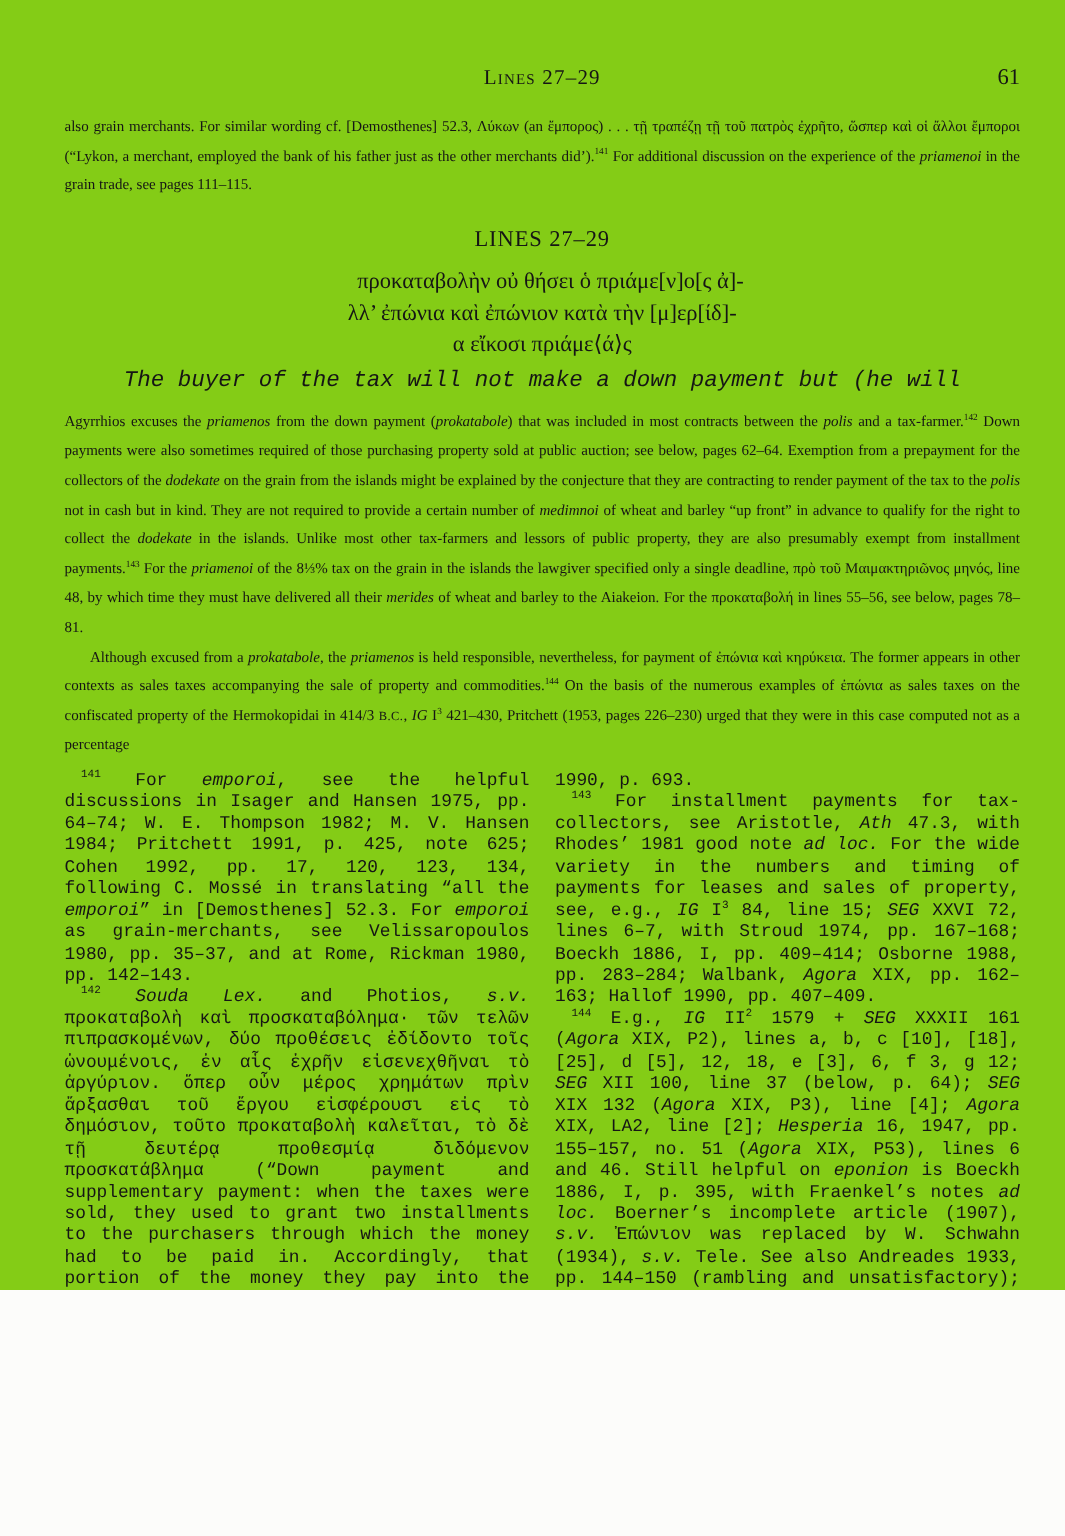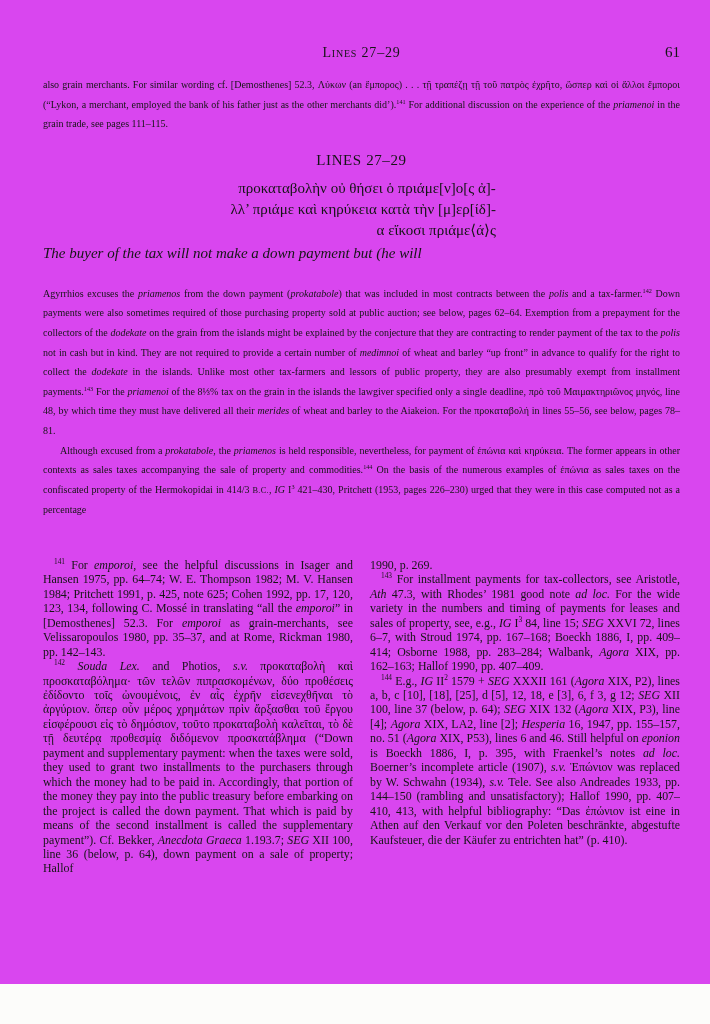--- a/index.html
+++ b/index.html
@@ -5,23 +5,23 @@
   * { box-sizing: border-box; }
   html, body { margin: 0; padding: 0; }
   body {
     background: #fcfcfa;
     font-family: "Liberation Serif", "DejaVu Serif", serif;
     color: #151515;
   }
   .page {
     position: relative;
     width: 710px;
-    height: 984px;
+    height: 860px;
     margin: 0 auto;
-    background: #d946ef;
+    background: #84cc16;
     padding: 44px 30px 0 43px;
     overflow: hidden;
   }
 
   
   .running-head {
     display: grid;
     grid-template-columns: 1fr auto 1fr;
     align-items: baseline;
     margin-bottom: 14px;
@@ -54,44 +54,47 @@
     text-align: center;
     letter-spacing: 0.6px;
     margin: 18px 0 9px 0;
   }
 
   .greek-quote {
     width: fit-content;
     margin: 0 auto 2px auto;
     font-size: 15px;
     line-height: 21px;
-    text-align: right;
+    text-align: center;
   }
   .greek-quote div:first-child { padding-left: 11px; }
 
   .translation {
+    text-align: center;
     font-style: italic;
     font-size: 15px;
     line-height: 21px;
-    margin: 0 0 20px 0;
+    margin: 0 0 8px 0;
+    font-family: Liberation Mono, monospace;
   }
 
   sup {
     font-size: 0.62em;
     line-height: 0;
     vertical-align: super;
   }
   em { font-style: italic; }
   .sc { font-size: 0.83em; letter-spacing: 0.3px; }
 
   
   .footnotes {
     display: flex;
     gap: 17px;
-    margin-top: 38px;
+    margin-top: 6px;
+    font-family: Liberation Mono, monospace;
   }
   .fn-col { flex: 1 1 0; min-width: 0; }
   .fn {
     font-size: 11.9px;
     line-height: 14.45px;
     text-align: justify;
     margin: 0;
     text-indent: 11px;
   }
   .fn.cont { text-indent: 0; }
@@ -107,39 +110,39 @@
   </header>
 
   <main>
 
     <p class="para">also grain merchants.  For similar wording cf. [Demosthenes] 52.3, Λύκων (an ἔμπορος) . . . τῇ τραπέζῃ τῇ τοῦ πατρὸς ἐχρῆτο, ὥσπερ καὶ οἱ ἄλλοι ἔμποροι (“Lykon, a merchant, employed the bank of his father just as the other merchants did’).<sup>141</sup> For additional discussion on the experience of the <em>priamenoi</em> in the grain trade, see pages 111–115.</p>
 
     <h2 class="section-heading">LINES 27–29</h2>
 
     <div class="greek-quote">
         <div>προκαταβολὴν οὐ θήσει ὁ πριάμε[ν]ο[ς ἀ]-</div>
-        <div>λλ’ πριάμε καὶ κηρύκεια κατὰ τὴν [μ]ερ[ίδ]-</div>
+        <div>λλ’ ἐπώνια καὶ ἐπώνιον κατὰ τὴν [μ]ερ[ίδ]-</div>
         <div>α εἴκοσι πριάμε⟨ά⟩ς</div>
       </div>
 
     <div class="translation">
         <div>The buyer of the tax will not make a down payment but (he will</div>
       </div>
 
     <p class="para">Agyrrhios excuses the <em>priamenos</em> from the down payment (<em>prokatabole</em>) that was included in most contracts between the <em>polis</em> and a tax-farmer.<sup>142</sup> Down payments were also sometimes required of those purchasing property sold at public auction; see below, pages 62–64.  Exemption from a prepayment for the collectors of the <em>dodekate</em> on the grain from the islands might be explained by the conjecture that they are contracting to render payment of the tax to the <em>polis</em> not in cash but in kind.  They are not required to provide a certain number of <em>medimnoi</em> of wheat and barley “up front” in advance to qualify for the right to collect the <em>dodekate</em> in the islands.  Unlike most other tax-farmers and lessors of public property, they are also presumably exempt from installment payments.<sup>143</sup> For the <em>priamenoi</em> of the 8⅓% tax on the grain in the islands the lawgiver specified only a single deadline, πρὸ τοῦ Μαιμακτηριῶνος μηνός, line 48, by which time they must have delivered all their <em>merides</em> of wheat and barley to the Aiakeion.  For the προκαταβολή in lines 55–56, see below, pages 78–81.</p>
 
     <p class="para indent">Although excused from a <em>prokatabole</em>, the <em>priamenos</em> is held responsible, nevertheless, for payment of ἐπώνια καὶ κηρύκεια.  The former appears in other contexts as sales taxes accompanying the sale of property and commodities.<sup>144</sup> On the basis of the numerous examples of ἐπώνια as sales taxes on the confiscated property of the Hermokopidai in 414/3 <span class="sc">B.C.</span>, <em>IG</em> I<sup>3</sup> 421–430, Pritchett (1953, pages 226–230) urged that they were in this case computed not as a percentage</p>
 
   </main>
 
   <footer class="footnotes">
     <div class="fn-col">
       <p class="fn"><sup>141</sup> For <em>emporoi</em>, see the helpful discussions in Isager and Hansen 1975, pp. 64–74; W. E. Thompson 1982; M. V. Hansen 1984; Pritchett 1991, p. 425, note 625; Cohen 1992, pp. 17, 120, 123, 134, following C. Mossé in translating “all the <em>emporoi</em>” in [Demosthenes] 52.3. For <em>emporoi</em> as grain-merchants, see Velissaropoulos 1980, pp. 35–37, and at Rome, Rickman 1980, pp. 142–143.</p>
       <p class="fn"><sup>142</sup> <em>Souda Lex.</em> and Photios, <em>s.v.</em> προκαταβολὴ καὶ προσκαταβόλημα· τῶν τελῶν πιπρασκομένων, δύο προθέσεις ἐδίδοντο τοῖς ὠνουμένοις, ἐν αἷς ἐχρῆν εἰσενεχθῆναι τὸ ἀργύριον. ὅπερ οὖν μέρος χρημάτων πρὶν ἄρξασθαι τοῦ ἔργου εἰσφέρουσι εἰς τὸ δημόσιον, τοῦτο προκαταβολὴ καλεῖται, τὸ δὲ τῇ δευτέρᾳ προθεσμίᾳ διδόμενον προσκατάβλημα (“Down payment and supplementary payment: when the taxes were sold, they used to grant two installments to the purchasers through which the money had to be paid in.  Accordingly, that portion of the money they pay into the public treasury before embarking on the project is called the down payment.  That which is paid by means of the second installment is called the supplementary payment”). Cf. Bekker, <em>Anecdota Graeca</em> 1.193.7; <em>SEG</em> XII 100, line 36 (below, p. 64), down payment on a sale of property; Hallof</p>
     </div>
     <div class="fn-col">
-      <p class="fn cont">1990, p. 269.</p>
+      <p class="fn cont">1990, p. 693.</p>
       <p class="fn"><sup>143</sup> For installment payments for tax-collectors, see Aristotle, <em>Ath</em> 47.3, with Rhodes’ 1981 good note <em>ad loc.</em>  For the wide variety in the numbers and timing of payments for leases and sales of property, see, e.g., <em>IG</em> I<sup>3</sup> 84, line 15; <em>SEG</em> XXVI 72, lines 6–7, with Stroud 1974, pp. 167–168; Boeckh 1886, I, pp. 409–414; Osborne 1988, pp. 283–284; Walbank, <em>Agora</em> XIX, pp. 162–163; Hallof 1990, pp. 407–409.</p>
       <p class="fn"><sup>144</sup> E.g., <em>IG</em> II<sup>2</sup> 1579 + <em>SEG</em> XXXII 161 (<em>Agora</em> XIX, P2), lines a, b, c [10], [18], [25], d [5], 12, 18, e [3], 6, f 3, g 12; <em>SEG</em> XII 100, line 37 (below, p. 64); <em>SEG</em> XIX 132 (<em>Agora</em> XIX, P3), line [4]; <em>Agora</em> XIX, LA2, line [2]; <em>Hesperia</em> 16, 1947, pp. 155–157, no. 51 (<em>Agora</em> XIX, P53), lines 6 and 46.  Still helpful on <em>eponion</em> is Boeckh 1886, I, p. 395, with Fraenkel’s notes <em>ad loc.</em>  Boerner’s incomplete article (1907), <em>s.v.</em> Ἐπώνιον was replaced by W. Schwahn (1934), <em>s.v.</em> Tele.  See also Andreades 1933, pp. 144–150 (rambling and unsatisfactory); Hallof 1990, pp. 407–410, 413, with helpful bibliography: “Das ἐπώνιον ist eine in Athen auf den Verkauf vor den Poleten beschränkte, abgestufte Kaufsteuer, die der Käufer zu entrichten hat” (p. 410).</p>
     </div>
   </footer>
 
 </div>
 
 </body></html>

